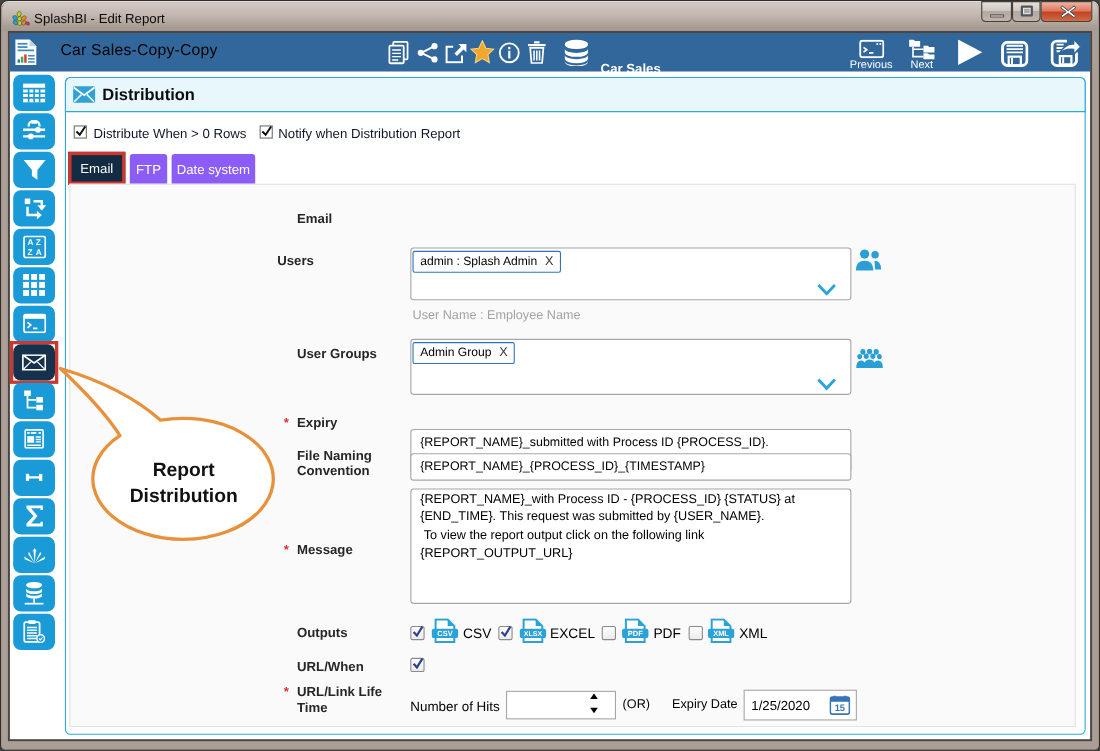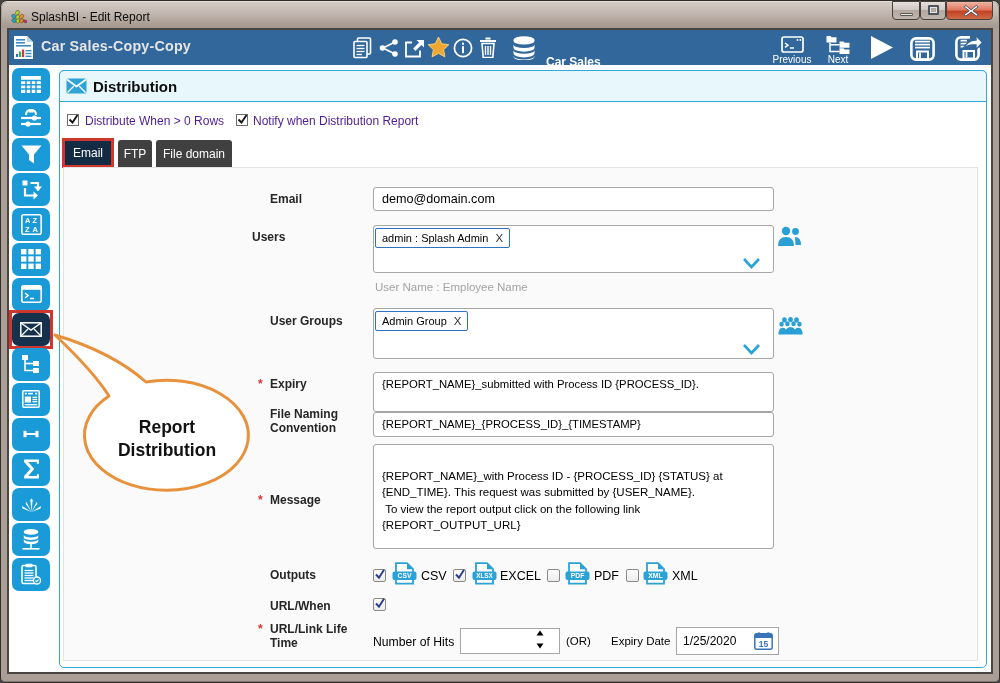--- a/index.html
+++ b/index.html
@@ -4,36 +4,36 @@
 <style>
 *{margin:0;padding:0;box-sizing:border-box}
 html,body{width:1000px;height:683px;overflow:hidden}
 body{position:relative;background:#454545;font-family:"Liberation Sans",sans-serif}
 .frame{position:absolute;left:0;top:0;width:1000px;height:683px;border-radius:7px 7px 5px 5px;background:#ab9e96;border:1px solid #312d29;box-shadow:inset 0 1px 0 rgba(255,255,255,.65), inset 0 -1px 0 rgba(0,0,0,.25)}
 .titlebar{position:absolute;left:2px;top:2px;width:996px;height:26px;background:linear-gradient(#d4cbc5,#bfb4ac 50%,#aa9d94 85%,#a5988f);border-radius:6px 6px 0 0}
 .wtitle{position:absolute;left:29px;top:8px;font-size:12px;color:#0b0b0b}
 .app{position:absolute;left:7px;top:28px;width:986px;height:646px;background:#fff;border:2px solid #4a4540}
 
 .toolbar{position:absolute;left:0;top:0;width:982px;height:35px;background:#32679b}
-.tbtitle{position:absolute;left:32px;top:8px;font-size:14.3px;font-weight:bold;color:#e5e5e5;letter-spacing:.2px}
+.tbtitle{position:absolute;left:46px;top:8px;font-size:14.3px;font-weight:normal;color:#000000;letter-spacing:.2px}
 .tbcar{position:absolute;left:537px;top:25px;font-size:12px;font-weight:bold;color:#fff}
 .tblabel{position:absolute;font-size:10px;color:#fff;text-align:center;width:46px}
 
 .sbtn{position:absolute;left:3px;width:38px;height:33px;border-radius:7px;background:#1a9bd7;display:flex;align-items:center;justify-content:center}
 .sbtn.sel{background:#15314c}
 .redbox{position:absolute;border:3px solid #cf372e}
 
 .panel{position:absolute;left:50px;top:40px;width:928px;height:598px;border:1px solid #2ea9d8;border-radius:5px;background:#fff}
 .phead{position:absolute;left:50px;top:40px;width:928px;height:32px;background:#e7f7fc;border:1px solid #2ea9d8;border-radius:5px 5px 0 0}
 .ptitle{position:absolute;left:84px;top:48px;font-size:15px;font-weight:bold;color:#0d0d0d}
-.cbrow{position:absolute;font-size:12px;color:#4c1d95}
+.cbrow{position:absolute;font-size:12px;color:#0f172a}
 .cb{position:absolute;width:12px;height:12px;background:#fff;border:1px solid #6e6e6e}
 .cb svg{position:absolute;left:-1px;top:-2px}
 
-.tab{position:absolute;top:110px;height:28px;background:#404040;border-radius:3px 3px 0 0;color:#fff;font-size:12px;text-align:center;line-height:28px}
+.tab{position:absolute;top:110px;height:28px;background:#8b5cf6;border-radius:3px 3px 0 0;color:#fff;font-size:12px;text-align:center;line-height:28px}
 .tabsel{position:absolute;left:53px;top:108px;border:3px solid #cf372e;background:#132c44}
 .tabselin{width:46px;height:24px;color:#fff;font-size:12px;text-align:center;line-height:24px}
 .tpanel{position:absolute;left:54px;top:137px;width:915px;height:494px;border:1px solid #e3e3e3;background:#fafafa}
 
 .lbl{position:absolute;font-size:12px;font-weight:bold;color:#262626}
 .ast{position:absolute;font-size:12px;font-weight:bold;color:#e03030}
 .inp{position:absolute;left:364px;width:401px;background:#fff;border:1px solid #a6a6a6;border-radius:3px;font-size:11.3px;color:#000;padding-left:8px}
 .chip{position:absolute;height:20px;border:1px solid #2f72bf;border-radius:2px;background:#fff;font-size:11px;color:#000;line-height:19px;padding:0 6px}
 .chip b{font-weight:normal;color:#333;margin-left:7px;font-size:11.5px}
 .helper{position:absolute;left:366px;font-size:11.5px;color:#a3a3a3}
@@ -358,25 +358,24 @@
 <div class="cb" style="left:227px;top:84px">
       <svg width="13" height="13" viewBox="0 0 13 13">
         <path d="M2.5 6.5 l3 3 5-7.5" fill="none" stroke="#111" stroke-width="1.8"></path>
       </svg>
     </div>
 <div class="cbrow" style="left:244px;top:84px">Notify when Distribution Report</div>
 <div class="tabsel">
       <div class="tabselin">Email</div>
     </div>
 <div class="tab" style="left:109px;width:34px">FTP</div>
-<div class="tab" style="left:147px;width:76px">File domain</div>
+<div class="tab" style="left:147px;width:76px">Date system</div>
 <div class="tpanel"></div>
 
 <div class="lbl" style="left:261px;top:162px">Email</div>
-<div class="inp" style="top:157px;height:24px;line-height:22px;font-size:12.6px">demo@domain.com</div>
 <div class="lbl" style="left:243px;top:200px">Users</div>
 <div class="inp" style="top:195px;height:48px"></div>
 <div class="chip" style="left:366px;top:198px">admin : Splash Admin<b>X</b></div>
 <svg style="position:absolute;left:733px;top:227px" width="19" height="13" viewBox="0 0 19 13">
       <path d="M2 2 l7.5 8 7.5-8" fill="none" stroke="#2aa3da" stroke-width="2.6"></path>
     </svg>
 <svg style="position:absolute;left:767px;top:196px" width="26" height="21" viewBox="0 0 26 21">
       <g fill="#2a9fd6">
         <circle cx="10" cy="5" r="4.2"></circle>
         <path d="M2 20 q0-9 8-9 q8 0 8 9 z"></path>
@@ -398,26 +397,26 @@
         <circle cx="23" cy="3.2" r="2.9"></circle>
         <circle cx="4.4" cy="8" r="2.7"></circle>
         <circle cx="11.7" cy="7.6" r="2.8"></circle>
         <circle cx="19.3" cy="7.6" r="2.8"></circle>
         <circle cx="26.6" cy="8" r="2.7"></circle>
         <path d="M0.5 19.5 q0-7 5-7.5 q3-0.3 4.5 2 q1.5-3 5.5-3 q4 0 5.5 3 q1.5-2.3 4.5-2 q5 0.5 5 7.5 z"></path>
       </g>
     </svg>
 <div class="ast" style="left:249px;top:347px">*</div>
 <div class="lbl" style="left:261px;top:347px">Expiry</div>
-<div class="inp" style="top:342px;height:40px;line-height:22px">{REPORT_NAME}_submitted with Process ID {PROCESS_ID}.</div>
+<div class="inp" style="top:360px;height:40px;line-height:22px">{REPORT_NAME}_submitted with Process ID {PROCESS_ID}.</div>
 <div class="lbl" style="left:261px;top:377px;line-height:14px">File Naming<br>Convention</div>
 <div class="inp" style="top:382px;height:25px;line-height:23px">{REPORT_NAME}_{PROCESS_ID}_{TIMESTAMP}</div>
 <div class="ast" style="left:249px;top:463px">*</div>
 <div class="lbl" style="left:261px;top:463px">Message</div>
-<div class="inp" style="top:414px;height:105px;line-height:16.4px;padding-top:23px;font-size:11.5px">{REPORT_NAME}_with Process ID - {PROCESS_ID} {STATUS} at<br>{END_TIME}. This request was submitted by {USER_NAME}.<br>&nbsp;To view the report output click on the following link<br>{REPORT_OUTPUT_URL}</div>
+<div class="inp" style="top:414px;height:105px;line-height:16.4px;padding-top:1px;font-size:11.5px">{REPORT_NAME}_with Process ID - {PROCESS_ID} {STATUS} at<br>{END_TIME}. This request was submitted by {USER_NAME}.<br>&nbsp;To view the report output click on the following link<br>{REPORT_OUTPUT_URL}</div>
 
 <div class="lbl" style="left:261px;top:538px">Outputs</div>
 <div class="ocb" style="left:364px;top:539px">
       <svg width="13" height="13" viewBox="0 0 13 13" style="position:absolute;left:-1px;top:-2px">
         <path d="M3 6.5 l3 3.2 5-8" fill="none" stroke="#2d3f8f" stroke-width="2"></path>
       </svg>
     </div>
 <svg style="position:absolute;left:383px;top:532px" width="25" height="23" viewBox="0 0 25 23">
       <path d="M4 1.2 h11 l6 6 v14.5 h-17 z" fill="#fff" stroke="#2aa2d8" stroke-width="1.8"></path>
       <path d="M15 1.2 l6 6 h-6 z" fill="#2aa2d8"></path>

